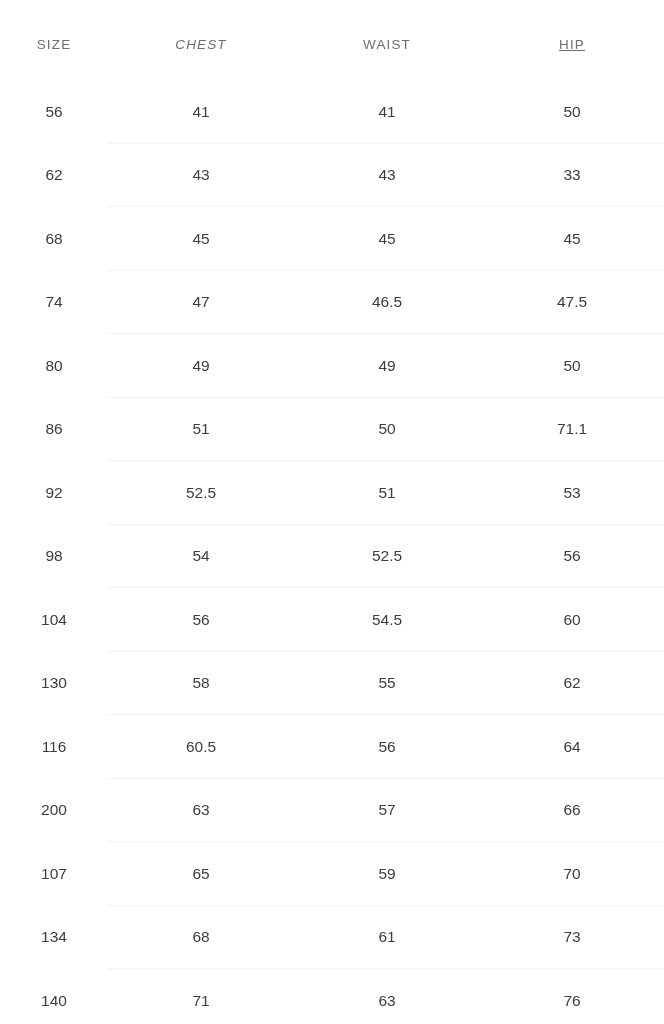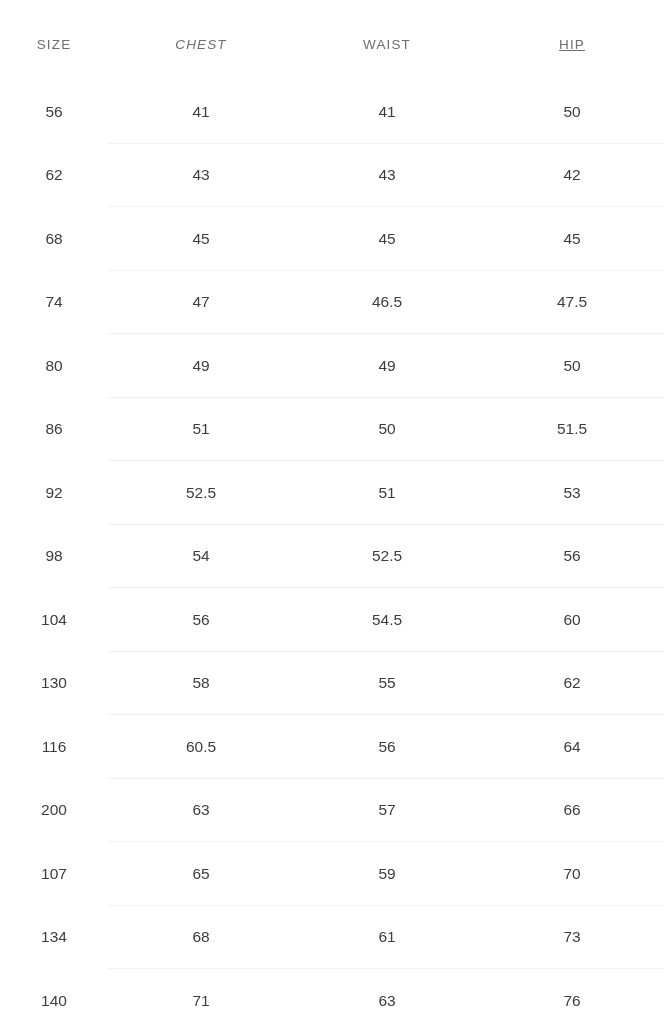--- a/index.html
+++ b/index.html
@@ -119,21 +119,21 @@
         <tr>
           <td class="no-rule">56</td>
           <td class="with-rule">41</td>
           <td class="with-rule">41</td>
           <td class="with-rule">50</td>
         </tr>
         <tr>
           <td class="no-rule">62</td>
           <td class="with-rule">43</td>
           <td class="with-rule">43</td>
-          <td class="with-rule">42</td>
+          <td class="with-rule">33</td>
         </tr>
         <tr>
           <td class="no-rule">68</td>
           <td class="with-rule">45</td>
           <td class="with-rule">45</td>
           <td class="with-rule">45</td>
         </tr>
         <tr>
           <td class="no-rule">74</td>
           <td class="with-rule">47</td>
@@ -143,21 +143,21 @@
         <tr>
           <td class="no-rule">80</td>
           <td class="with-rule">49</td>
           <td class="with-rule">49</td>
           <td class="with-rule">50</td>
         </tr>
         <tr>
           <td class="no-rule">86</td>
           <td class="with-rule">51</td>
           <td class="with-rule">50</td>
-          <td class="with-rule">51.5</td>
+          <td class="with-rule">71.1</td>
         </tr>
         <tr>
           <td class="no-rule">92</td>
           <td class="with-rule">52.5</td>
           <td class="with-rule">51</td>
           <td class="with-rule">53</td>
         </tr>
         <tr>
           <td class="no-rule">98</td>
           <td class="with-rule">54</td>

